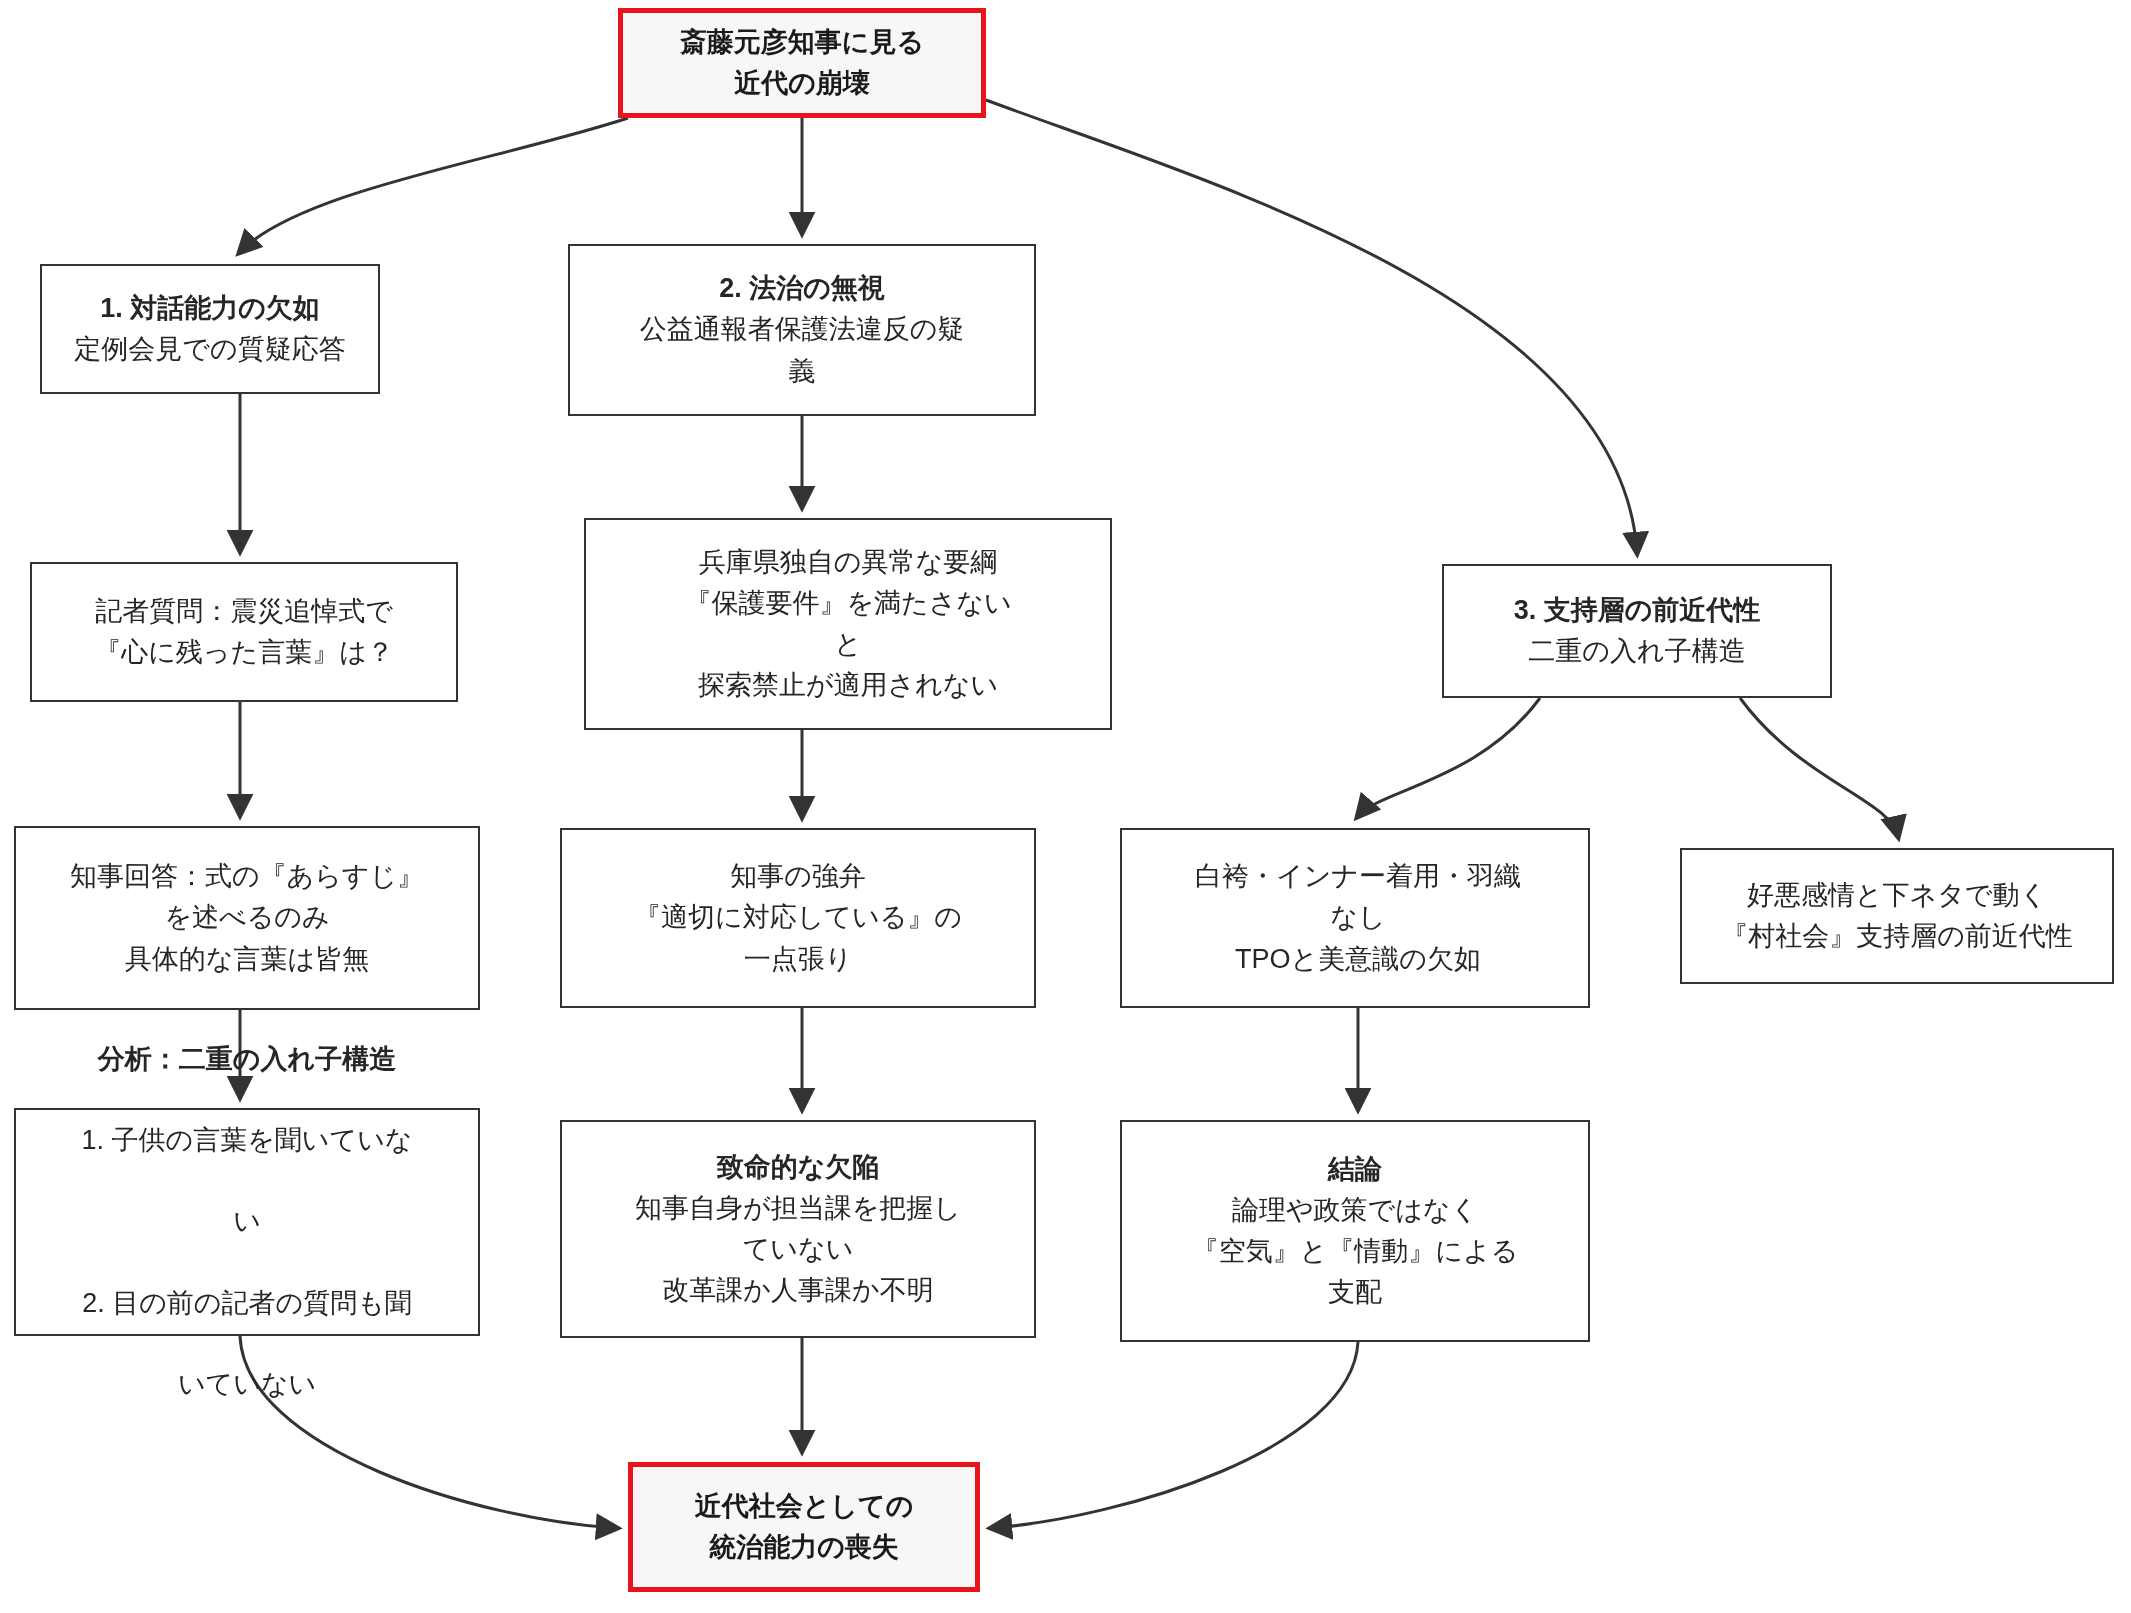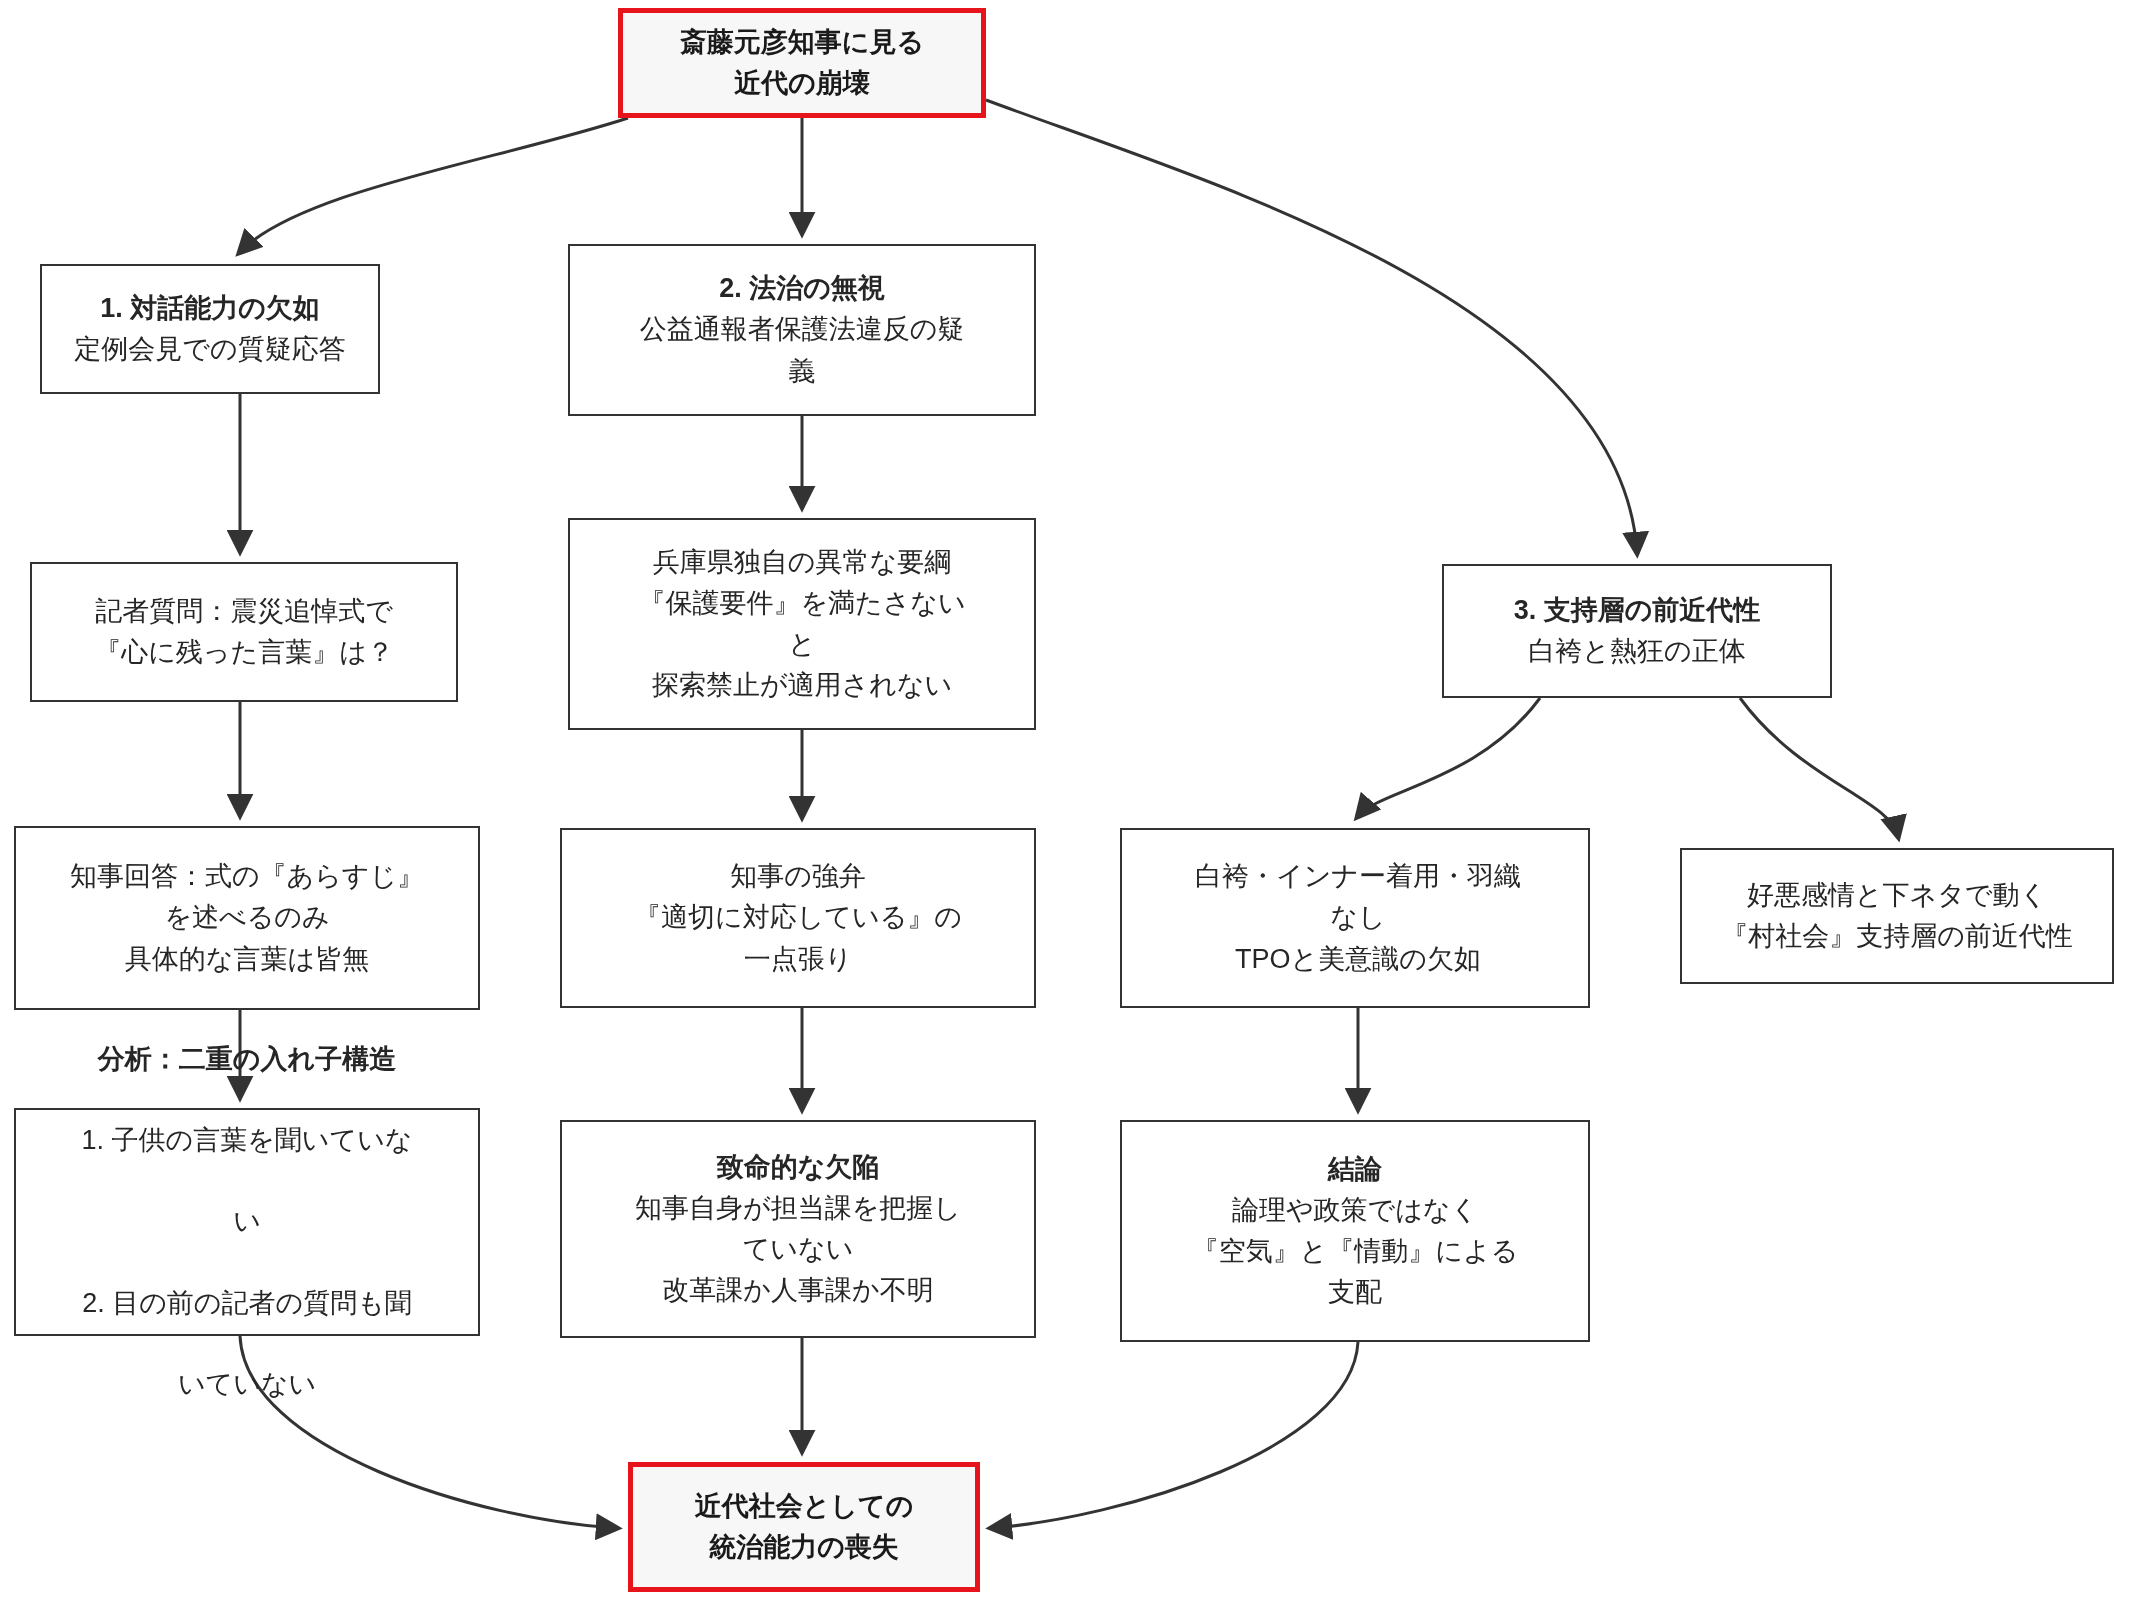--- a/index.html
+++ b/index.html
@@ -96,27 +96,27 @@
         <span class="ln b">1. 対話能力の欠如</span>
         <span class="ln">定例会見での質疑応答</span>
       </div>
       <div class="node" style="left: 568px; top: 244px; width: 468px; height: 172px;">
         <span class="ln b">2. 法治の無視</span>
         <span class="ln">公益通報者保護法違反の疑</span>
         <span class="ln">義</span>
       </div>
       <div class="node" style="left: 1442px; top: 564px; width: 390px; height: 134px;">
         <span class="ln b">3. 支持層の前近代性</span>
-        <span class="ln">白袴と熱狂の正体</span>
+        <span class="ln">二重の入れ子構造</span>
       </div>
       <div class="node" style="left: 30px; top: 562px; width: 428px; height: 140px;">
         <span class="ln">記者質問：震災追悼式で</span>
         <span class="ln">『心に残った言葉』は？</span>
       </div>
-      <div class="node" style="left: 568px; top: 518px; width: 468px; height: 212px;">
+      <div class="node" style="left: 584px; top: 518px; width: 528px; height: 212px;">
         <span class="ln">兵庫県独自の異常な要綱</span>
         <span class="ln">『保護要件』を満たさない</span>
         <span class="ln">と</span>
         <span class="ln">探索禁止が適用されない</span>
       </div>
       <div class="node" style="left: 14px; top: 826px; width: 466px; height: 184px;">
         <span class="ln">知事回答：式の『あらすじ』</span>
         <span class="ln">を述べるのみ</span>
         <span class="ln">具体的な言葉は皆無</span>
       </div>

